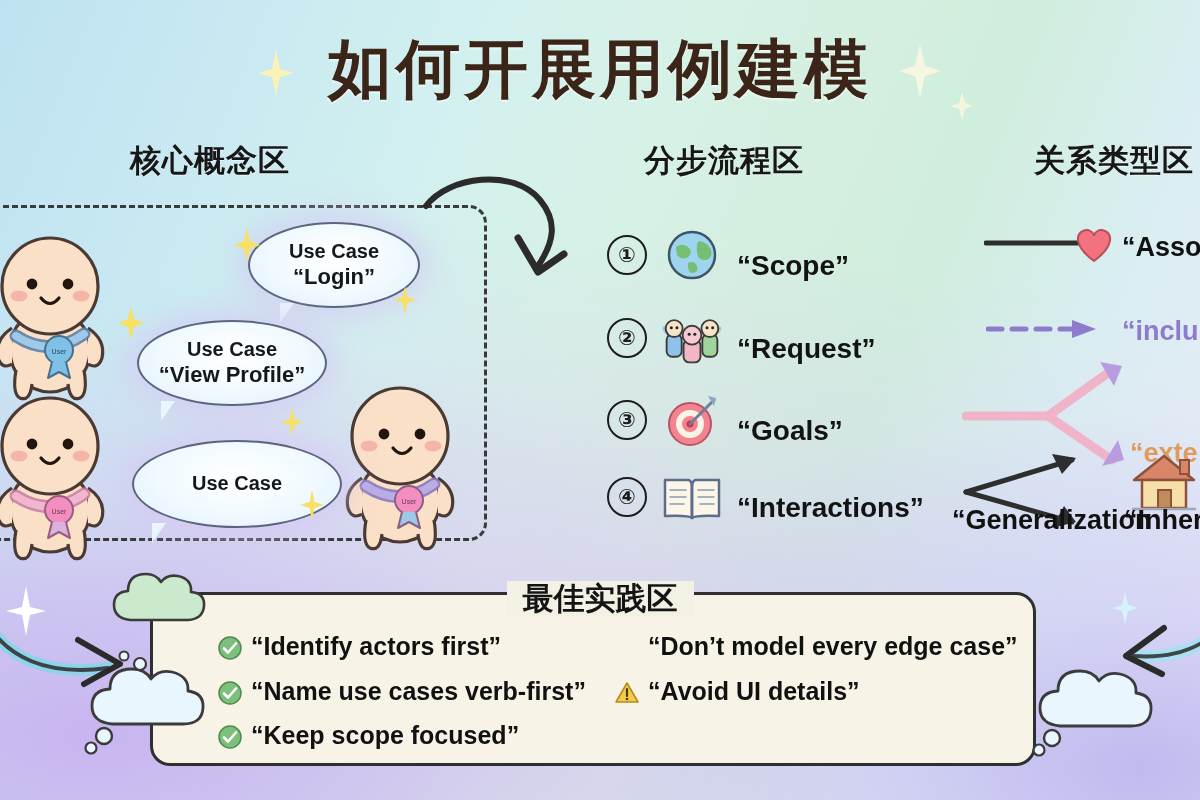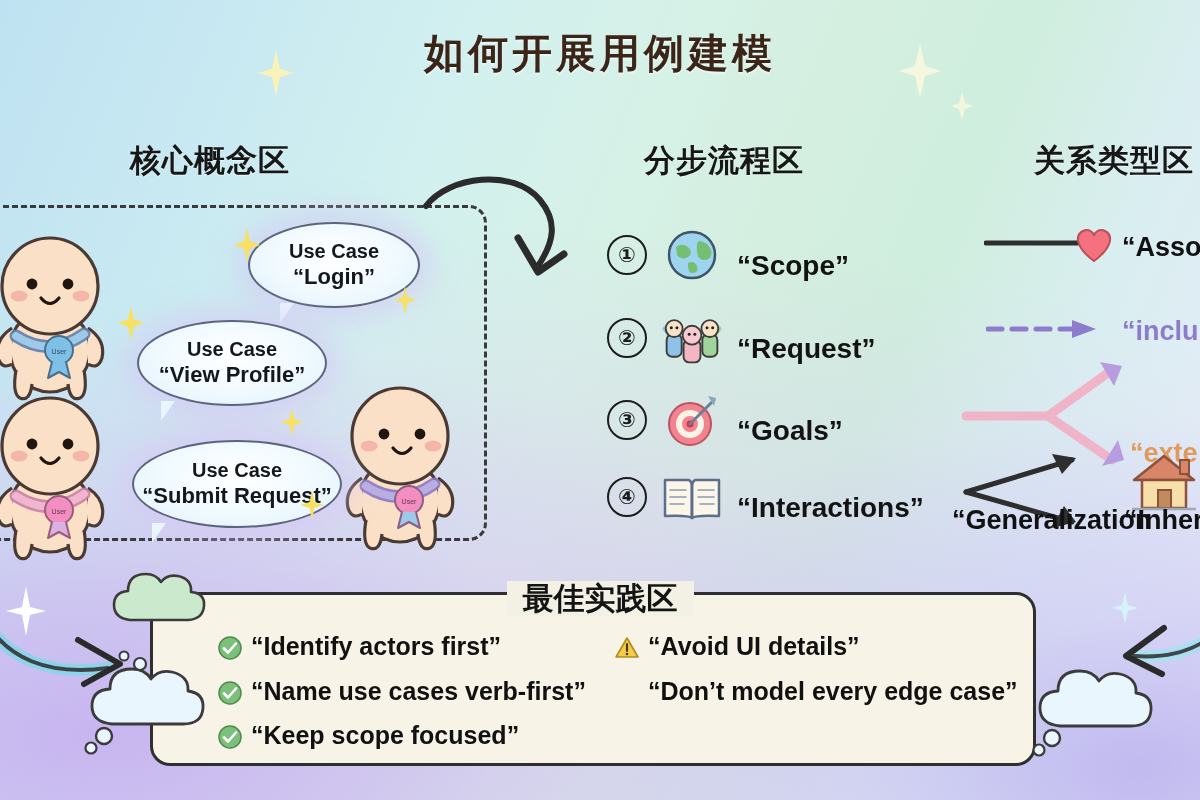--- a/index.html
+++ b/index.html
@@ -15,21 +15,21 @@
       radial-gradient(120% 90% at 52% 78%, rgba(222,205,244,.55) 0%, rgba(255,255,255,0) 55%),
       linear-gradient(112deg,#bfe2f2 0%,#c8e9f2 16%,#d2f0ef 32%,#d6f1e6 46%,#d4efdf 58%,#cfeedd 68%,#d9eef0 80%,#e3ecf6 92%,#e8e9f8 100%);
   }
   .sec-title{
     position:absolute;font-weight:700;color:#171717;
     font-size:31px;letter-spacing:1px;white-space:nowrap;
     text-shadow:0 1px 0 rgba(255,255,255,.5);
   }
   #main-title{
     position:absolute;left:0;right:0;top:26px;text-align:center;
-    font-size:40px;font-weight:800;color:#3b2418;letter-spacing:4px;
+    font-size:64px;font-weight:800;color:#3b2418;letter-spacing:4px;
     text-shadow:0 2px 2px rgba(255,255,255,.55);
   }
   .sparkle{position:absolute;pointer-events:none;}
   .sparkle svg{display:block;}
   
   #core-box{
     position:absolute;left:-24px;top:205px;width:505px;height:330px;
     border:3px dashed #3a3a3a;border-radius:18px;
   }
   
@@ -191,21 +191,20 @@
 
   <div class="bubble" style="left:137px;top:320px;width:186px;height:82px;">
     <div class="l1">Use Case</div>
     <div class="l2">“View Profile”</div>
     <div class="tail" style="left:22px;bottom:-17px;border-width:20px 14px 0 0;border-color:#e9f6fd transparent transparent transparent;"></div>
     <div class="tail" style="left:21px;bottom:-21px;border-width:23px 17px 0 0;border-color:#5c6480 transparent transparent transparent;z-index:-1;"></div>
   </div>
 
   <div class="bubble" style="left:132px;top:440px;width:206px;height:84px;">
     <div class="l1">Use Case</div>
-    <div class="l2">“Submit Request”</div>
     <div class="tail" style="left:18px;bottom:-17px;border-width:20px 14px 0 0;border-color:#e9f6fd transparent transparent transparent;"></div>
     <div class="tail" style="left:17px;bottom:-21px;border-width:23px 17px 0 0;border-color:#5c6480 transparent transparent transparent;z-index:-1;"></div>
   </div>
 
   <div class="sparkle" style="left:234px;top:228px;">
     <svg width="26" height="34" viewBox="0 0 26 34">
         <path d="M13 0 L16 13 L26 17 L16 21 L13 34 L10 21 L0 17 L10 13 Z" fill="#f7e066"></path>
       </svg>
   </div>
   <div class="sparkle" style="left:394px;top:286px;">
@@ -388,33 +387,33 @@
             <circle cx="12" cy="12" r="11" fill="#7cc07c" stroke="#4f8b4f" stroke-width="1.5"></circle>
             <path d="M6 12.5 l4 4 l8 -9" stroke="#fff" stroke-width="2.6" fill="none" stroke-linecap="round" stroke-linejoin="round"></path>
           </svg>
       </span>
       <span class="txt">“Keep scope focused”</span>
     </div>
   </div>
 
   <div class="bp-col" style="left:615px;top:632px;">
     <div class="bp-item">
+      <span class="ico-spacer"></span>
+      <span class="txt">“Don’t model every edge case”</span>
+    </div>
+    <div class="bp-item">
       <span class="ico-warn">
         <svg width="24" height="24" viewBox="0 0 24 24">
             <path d="M12 2 L23 21 H1 Z" fill="#f5cb48" stroke="#b08c1e" stroke-width="1.6" stroke-linejoin="round"></path>
             <path d="M12 8 v7" stroke="#4a3a08" stroke-width="2.2" stroke-linecap="round"></path>
             <circle cx="12" cy="18" r="1.3" fill="#4a3a08"></circle>
           </svg>
       </span>
       <span class="txt">“Avoid UI details”</span>
     </div>
-    <div class="bp-item">
-      <span class="ico-spacer"></span>
-      <span class="txt">“Don’t model every edge case”</span>
-    </div>
   </div>
 
   <div class="cloud" style="left:108px;top:570px;">
     <svg width="112" height="62" viewBox="0 0 112 62">
       <path d="M22 50 q-16 -2 -16 -15 q0 -13 14 -14 q0 -17 18 -17 q10 0 15 8 q6 -8 17 -6 q14 3 13 16 q14 1 13 14 q-1 13 -16 14 Z" fill="#cbe9cc" stroke="#3b3b3b" stroke-width="2.6" stroke-linejoin="round"></path>
     </svg>
   </div>
 
   <div class="cloud" style="left:78px;top:648px;">
     <svg width="130" height="108" viewBox="0 0 130 108">

